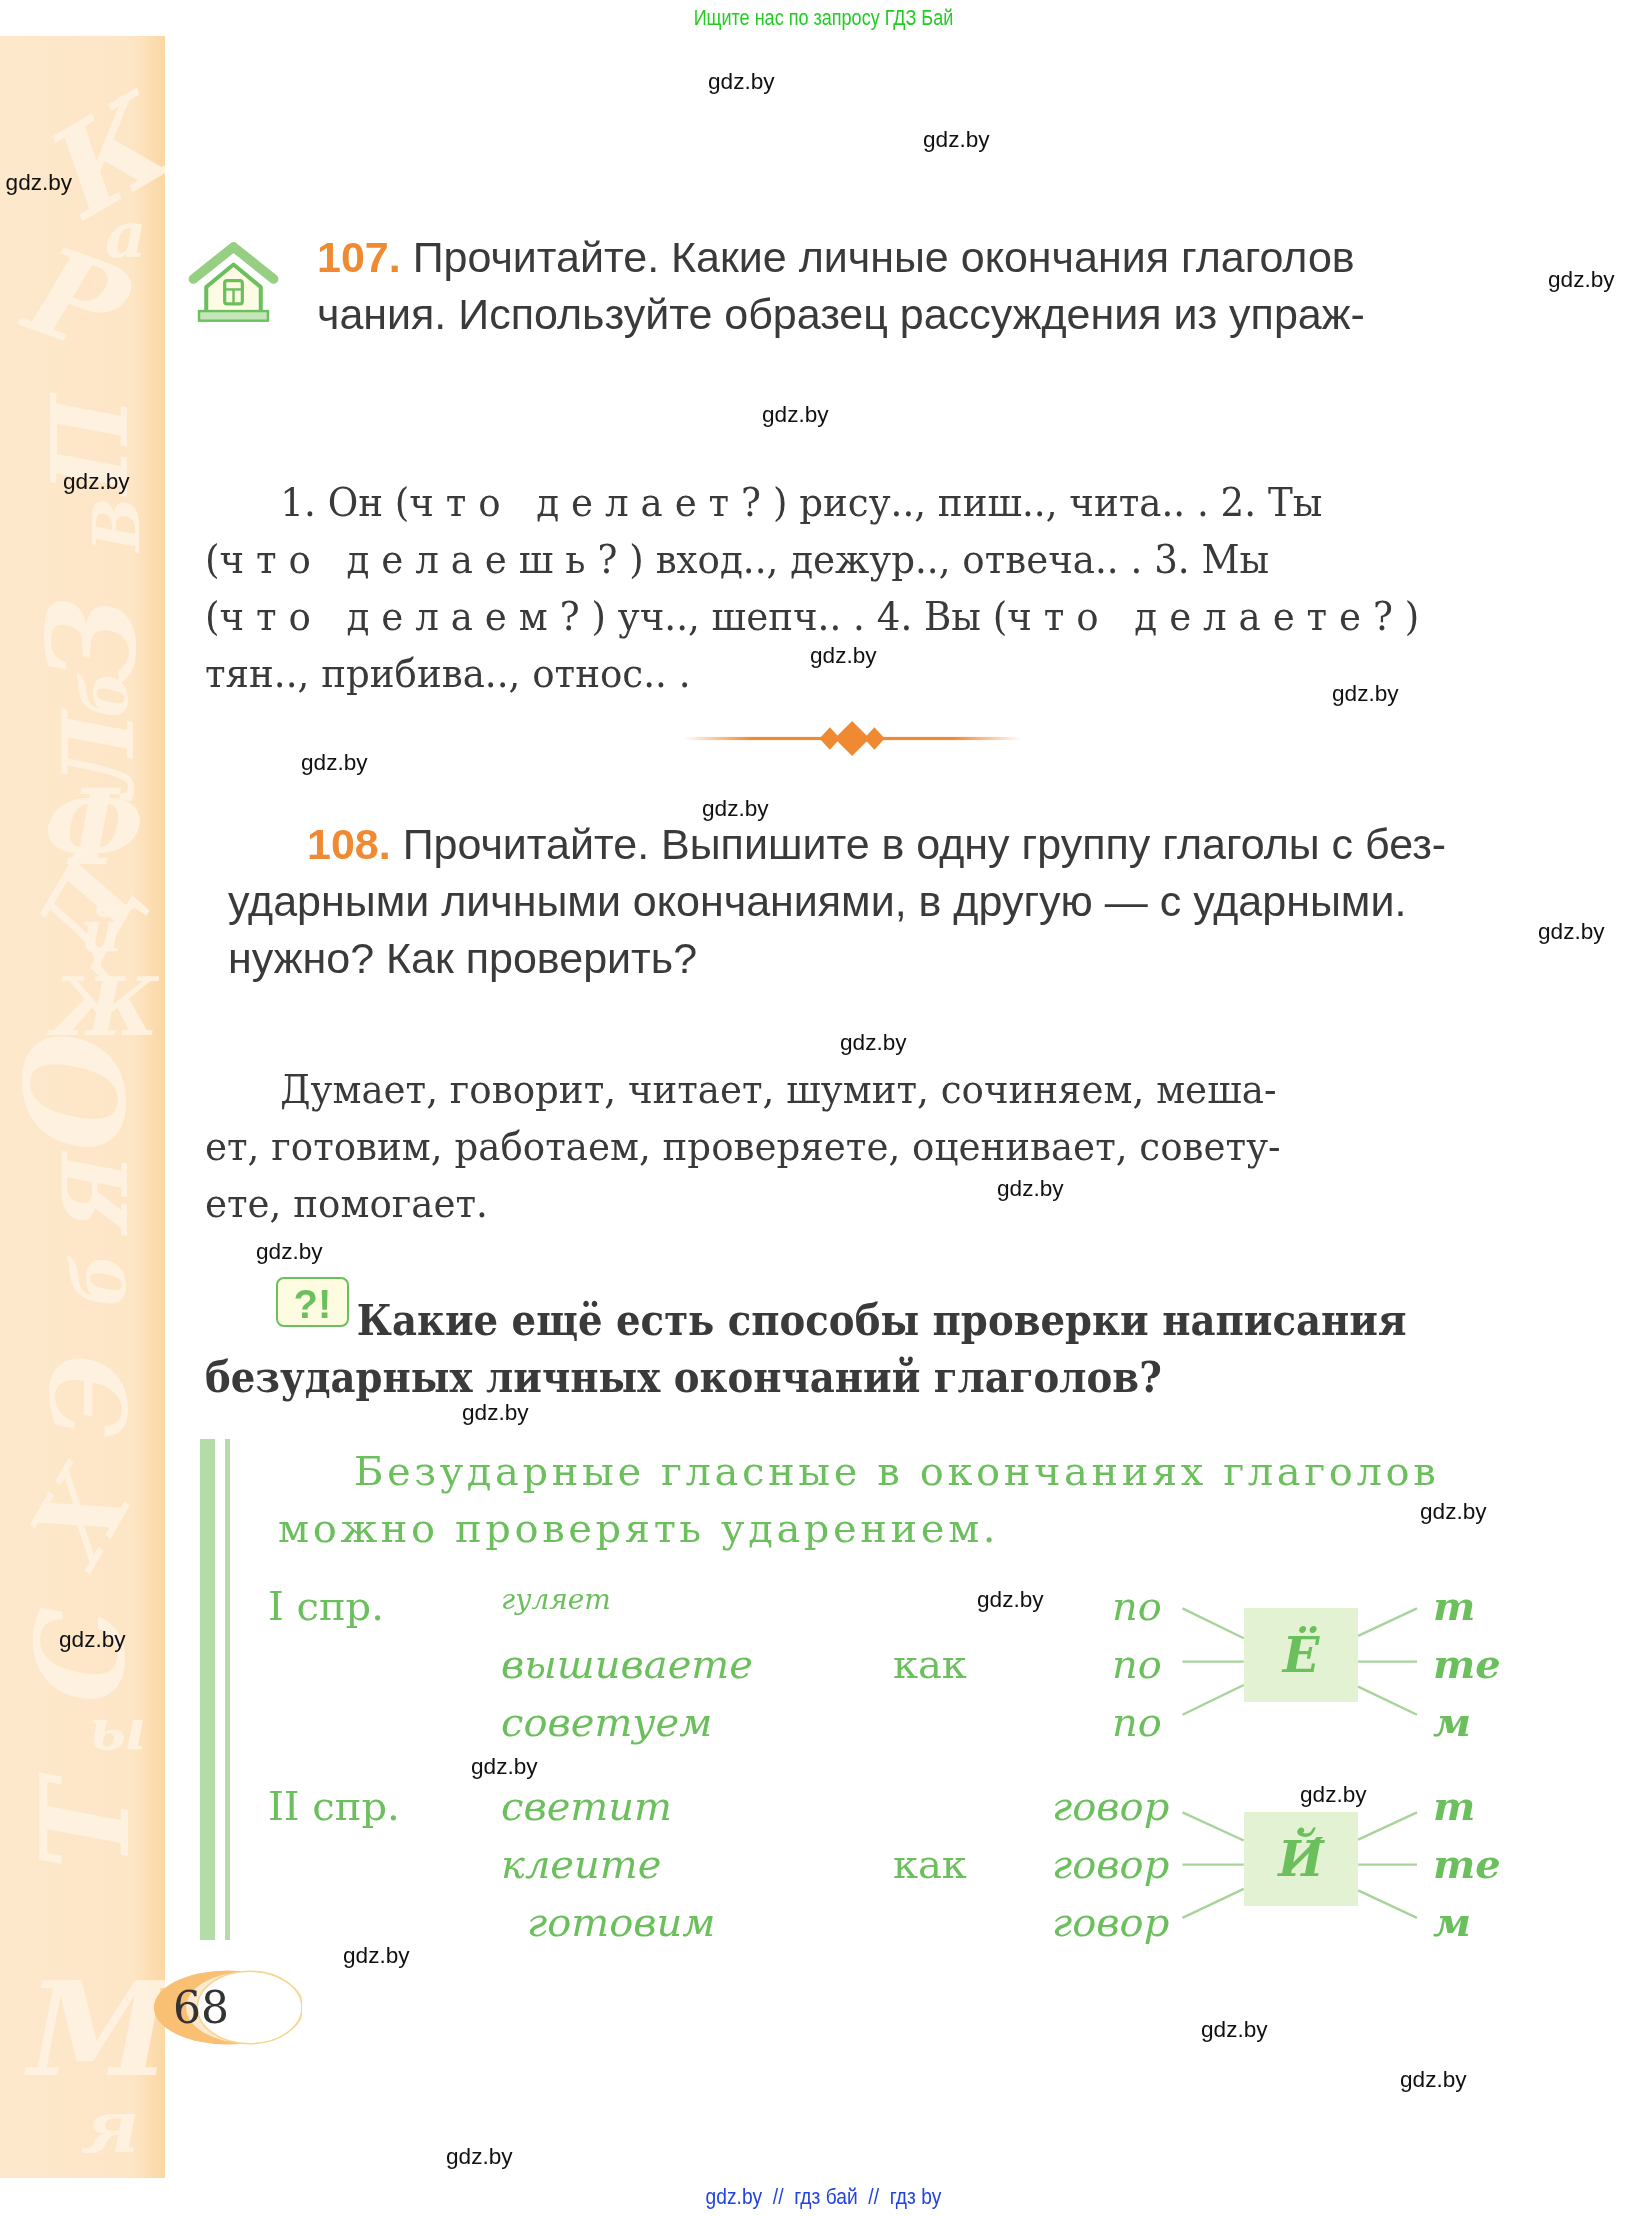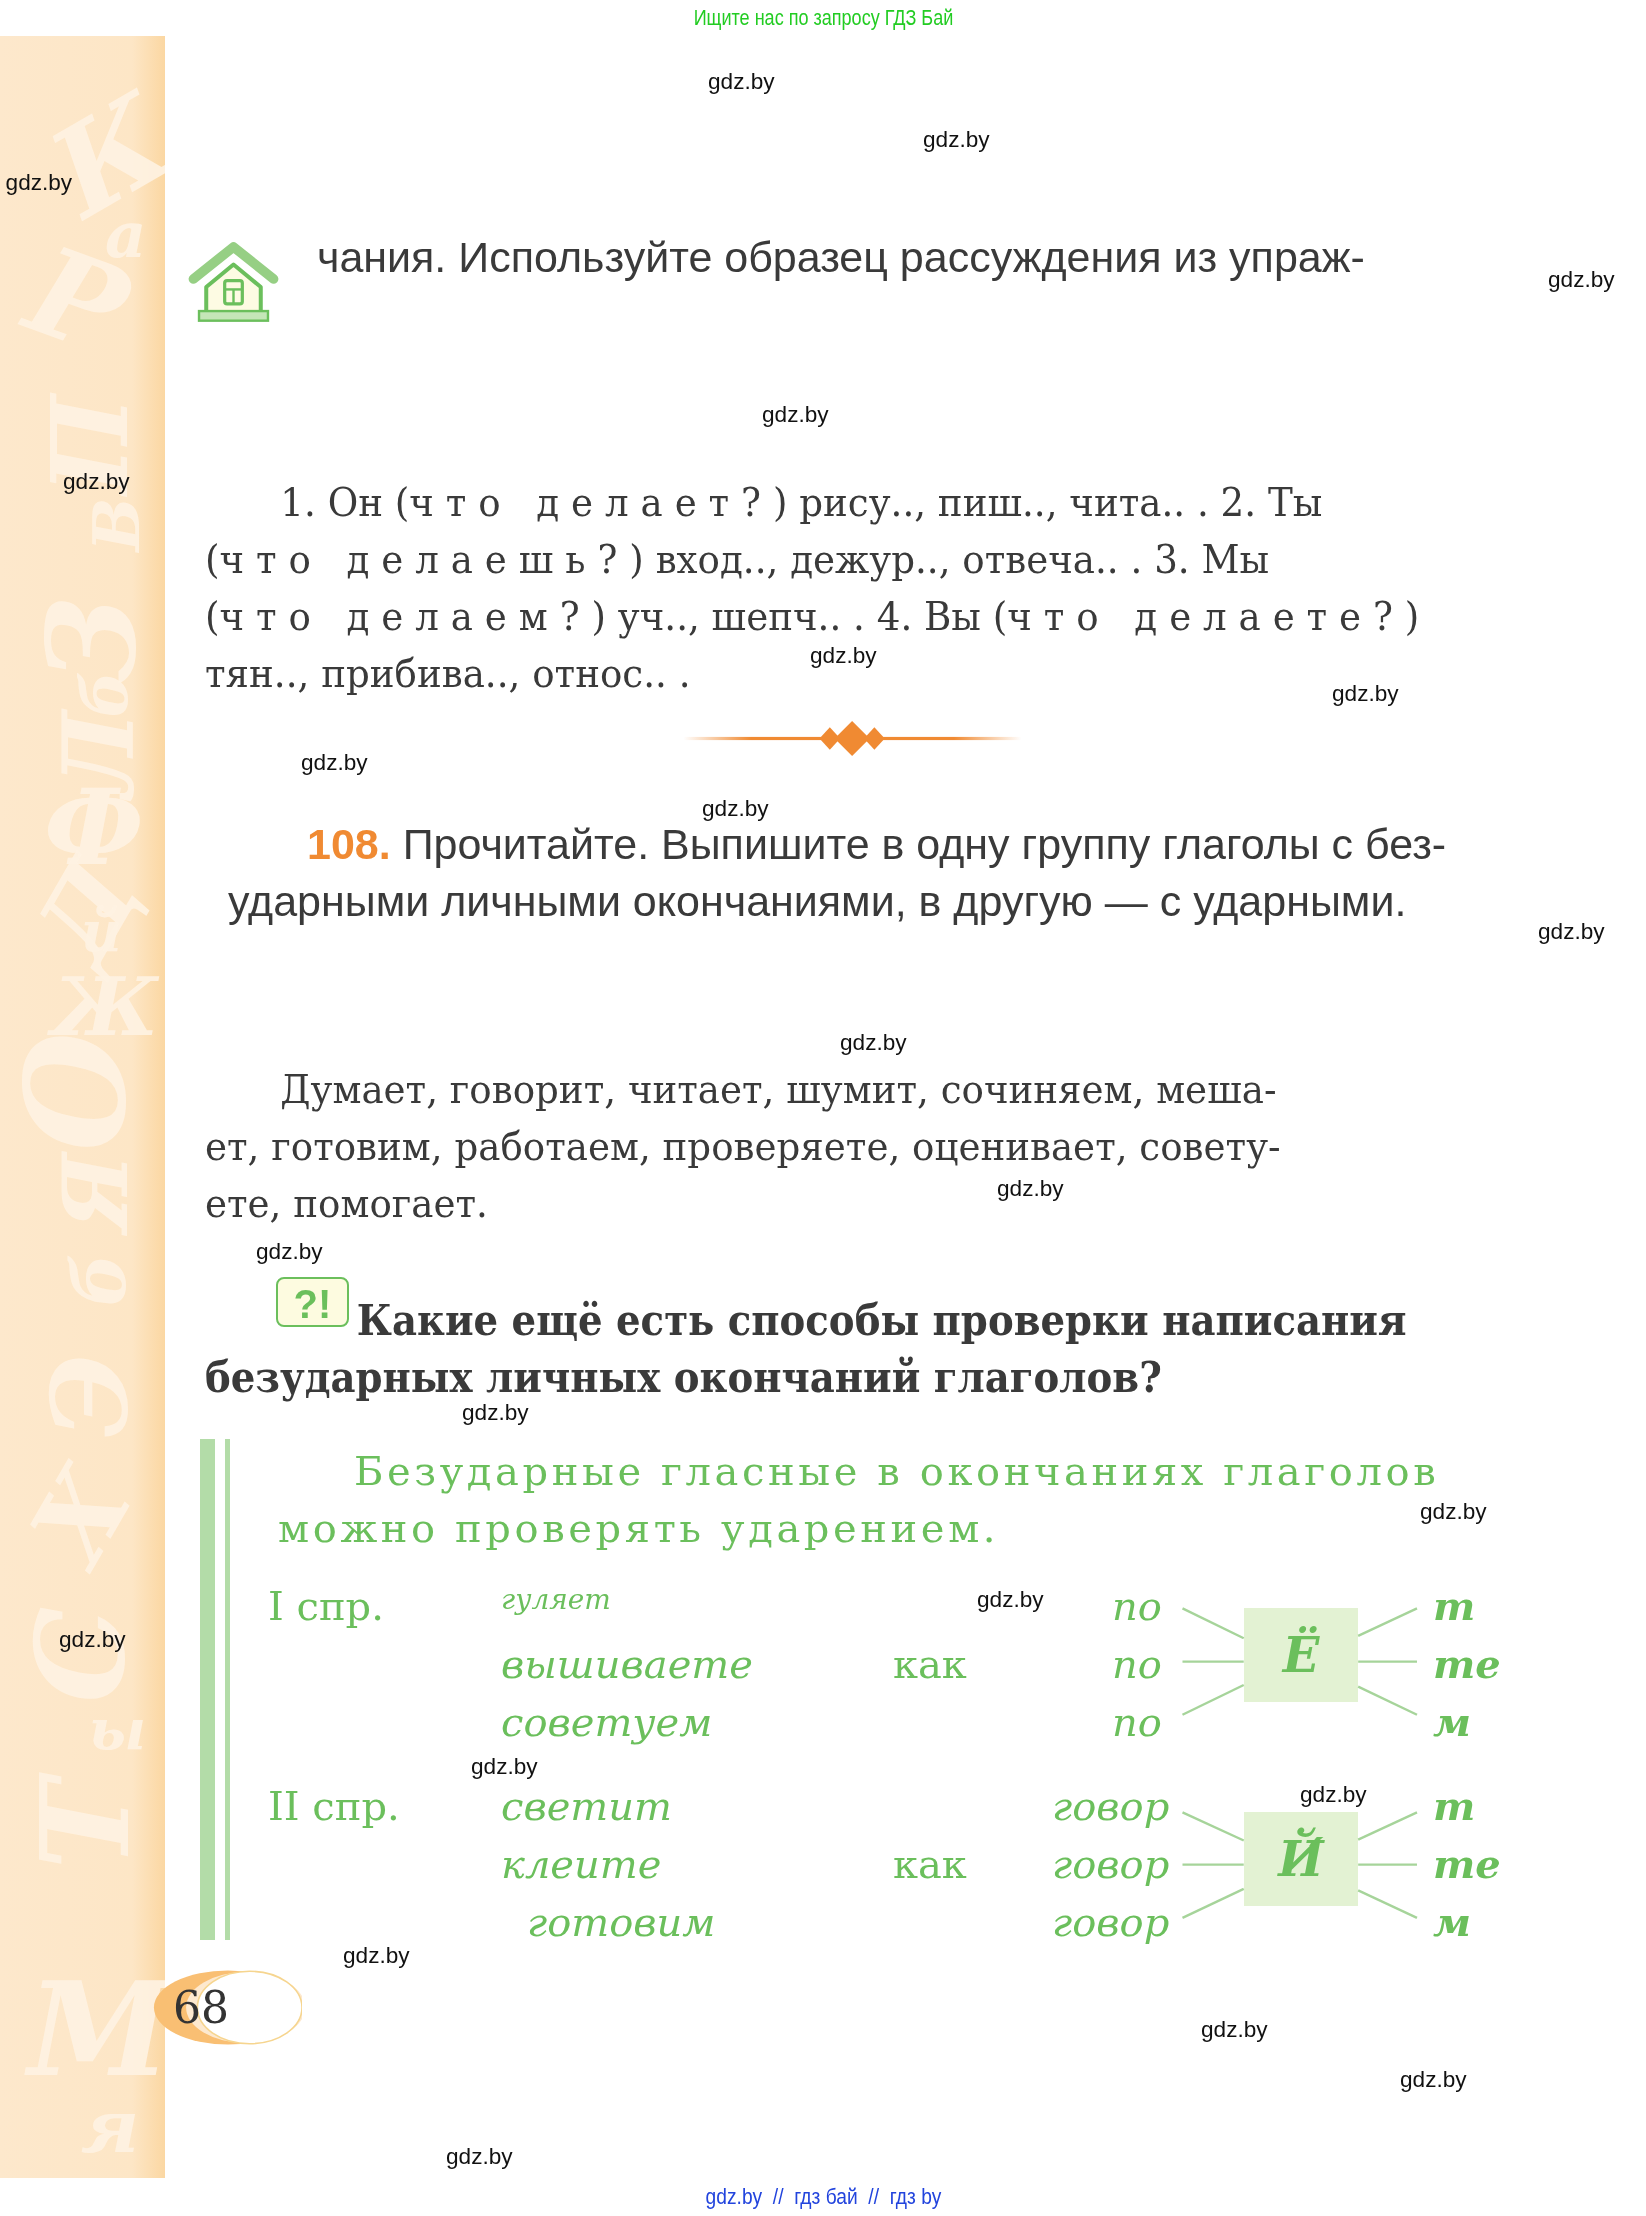--- a/index.html
+++ b/index.html
@@ -136,20 +136,21 @@
 <svg class="house-icon" viewBox="0 0 116 112">
   <path d="M58 38 L92 66 L92 100 L24 100 L24 66 Z" fill="#fdfbe3" stroke="#6bbf5c" stroke-width="5" stroke-linejoin="round"></path>
   <path d="M8 56 L58 16 L108 56" fill="none" stroke="#96cf84" stroke-width="12" stroke-linecap="round" stroke-linejoin="round"></path>
   <rect x="15" y="96" width="86" height="12" fill="#c5e6b8" stroke="#6bbf5c" stroke-width="3"></rect>
   <rect x="47" y="58" width="22" height="29" rx="3" fill="none" stroke="#6bbf5c" stroke-width="4"></rect>
   <line x1="47" y1="69" x2="69" y2="69" stroke="#6bbf5c" stroke-width="3"></line>
   <line x1="58" y1="69" x2="58" y2="87" stroke="#6bbf5c" stroke-width="3"></line>
 </svg>
 
 <div class="sans-block" style="left:317px; top:229px; width:1207px;">
+  <span class="line"><span class="ex-num">107.</span> <span>Прочитайте. Какие личные окончания глаголов</span></span>
   <span class="line">чания. Используйте образец рассуждения из упраж-</span>
 </div>
 
 <div class="serif-block" style="left:205px; top:474px; width:1418px;">
   <span class="line" style="padding-left:81px;"><span>1. Он (</span><span class="spaced">что делает?</span><span>) рису.., пиш.., чита.. . 2. Ты</span></span>
   <span class="line"><span>(</span><span class="spaced">что делаешь?</span><span>) вход.., дежур.., отвеча.. . 3. Мы</span></span>
   <span class="line"><span>(</span><span class="spaced">что делаем?</span><span>) уч.., шепч.. . 4. Вы (</span><span class="spaced">что делаете?</span><span>)</span></span>
   <span class="line">тян.., прибива.., относ.. .</span>
 </div>
 
@@ -164,20 +165,21 @@
   </defs>
   <rect x="0" y="20" width="425" height="4" fill="url(#dg)"></rect>
   <polygon points="171,22 184,8 197,22 184,36" fill="#f08a32"></polygon>
   <polygon points="190,22 212,0 234,22 212,44" fill="#f08a32"></polygon>
   <polygon points="227,22 240,8 253,22 240,36" fill="#f08a32"></polygon>
 </svg>
 
 <div class="sans-block" style="left:205px; top:816px; width:1319px;margin-left:23px;">
   <span class="line" style="padding-left:79px;"><span class="ex-num">108.</span> <span>Прочитайте. Выпишите в одну группу глаголы с без-</span></span>
   <span class="line">ударными личными окончаниями, в другую — с ударными.</span>
+  <span class="line">нужно? Как проверить?</span>
 </div>
 
 <div class="serif-block" style="left:205px; top:1061px; width:1418px;">
   <span class="line" style="padding-left:81px;">Думает, говорит, читает, шумит, сочиняем, меша-</span>
   <span class="line">ет, готовим, работаем, проверяете, оценивает, совету-</span>
   <span class="line">ете, помогает.</span>
 </div>
 
 <div class="qi-badge">?!</div>
 <div class="question-block" style="left:205px; top:1292px; width:1418px;">

